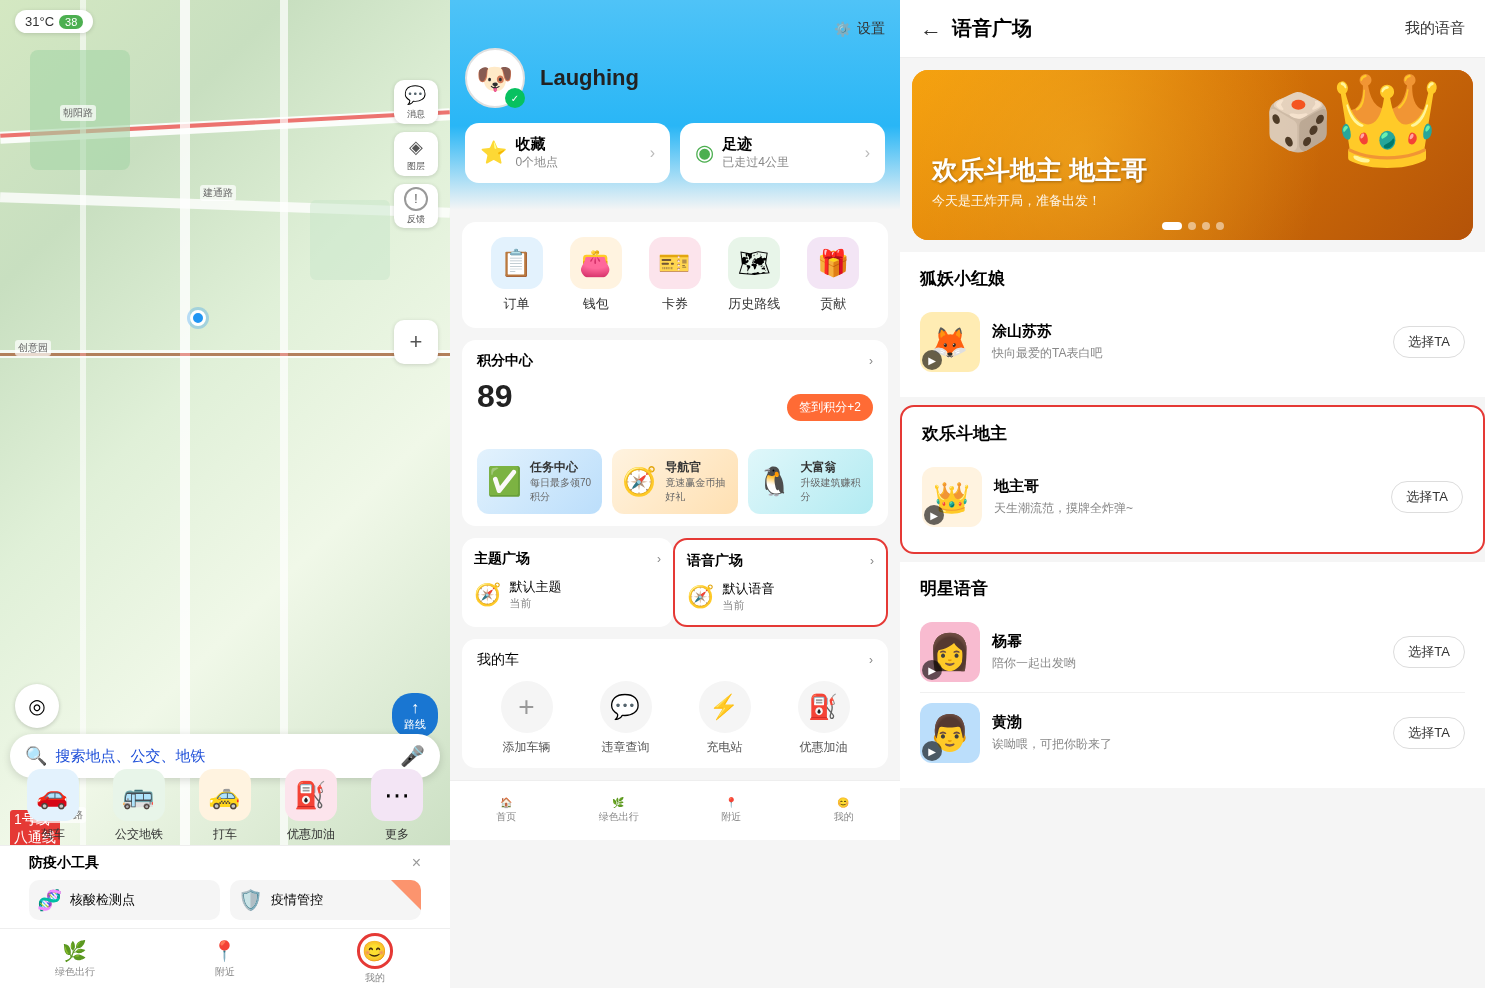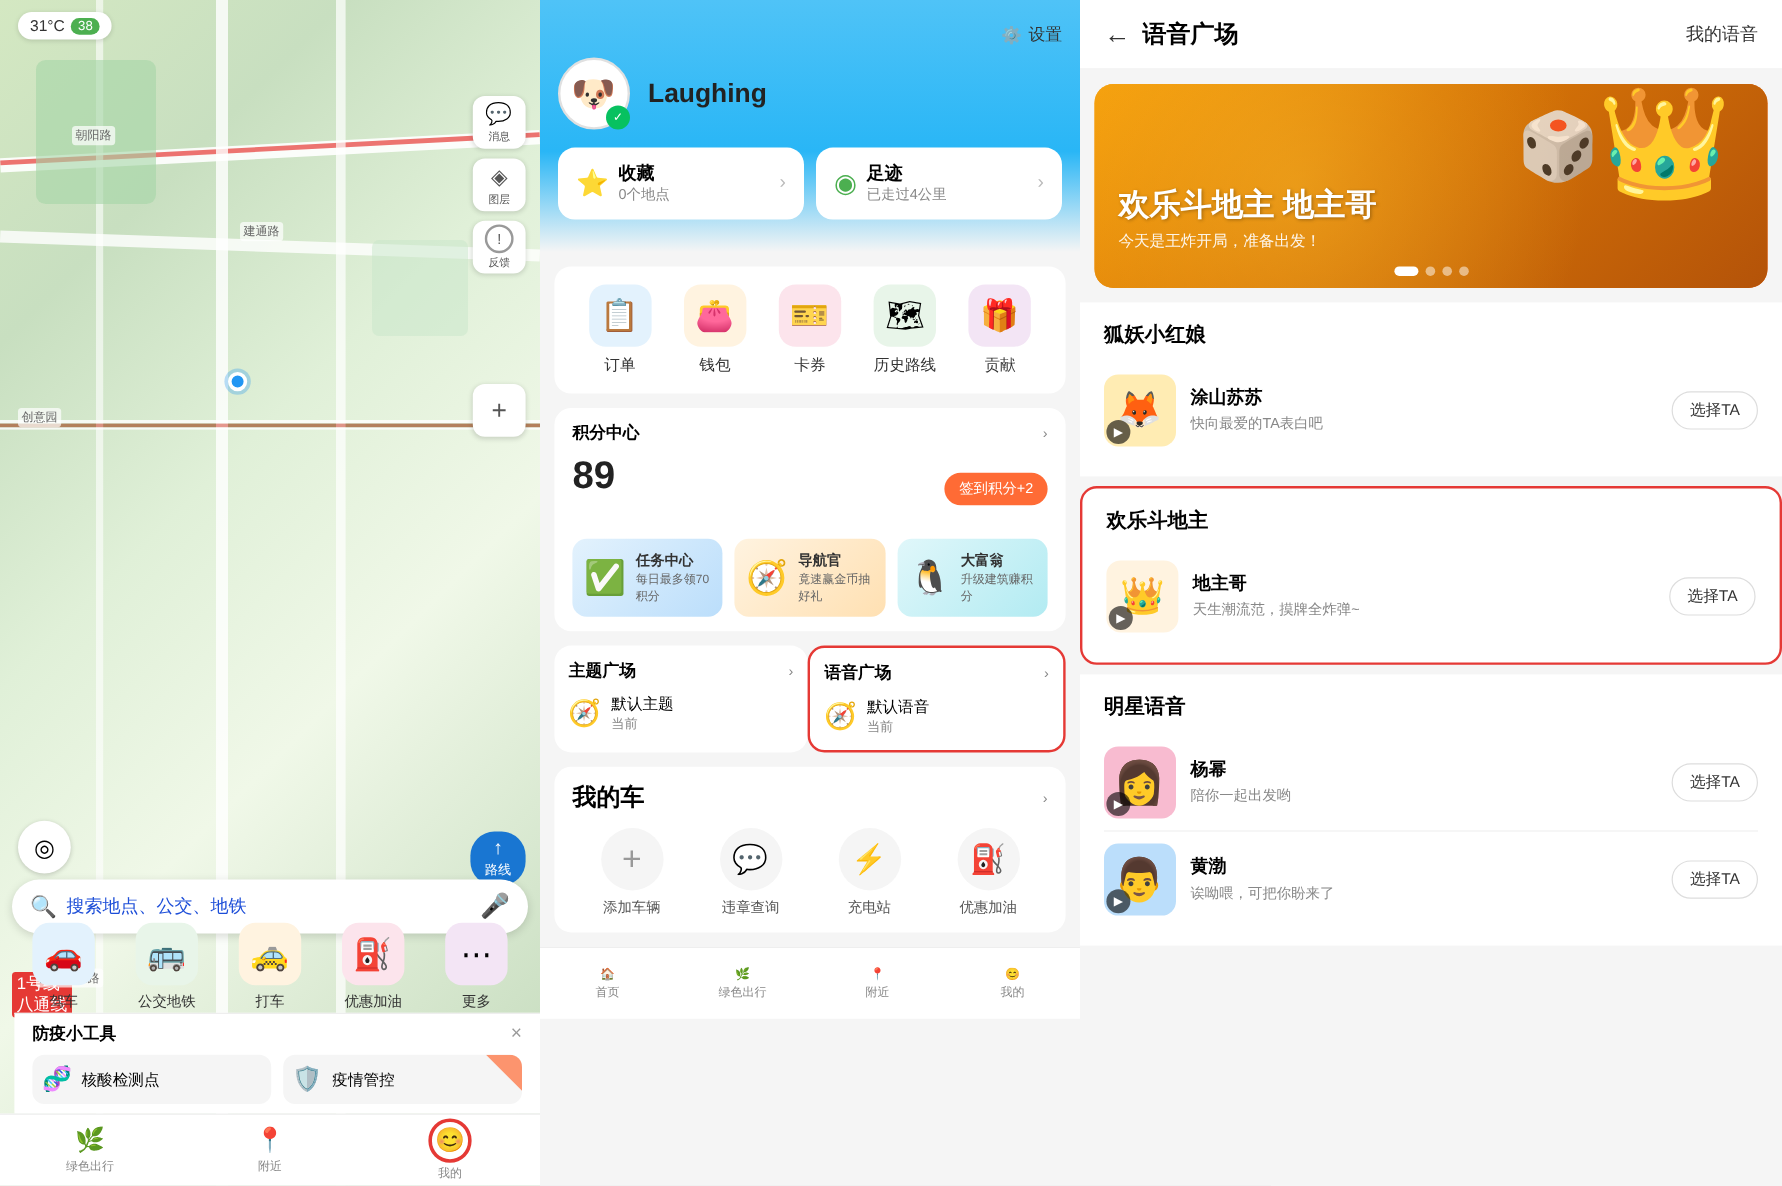--- a/index.html
+++ b/index.html
@@ -178,24 +178,23 @@
       font-size: 26px;
     }
     .cat-label { font-size: 12px; color: #333; }
 
     
     .anti-epidemic {
       position: absolute;
       bottom: 60px;
       left: 0; right: 0;
       background: white;
-      padding: 8px 15px;
+      padding: 8px 29px;
       z-index: 10;
       border-top: 1px solid #eee;
-      margin-left: 12px;
     }
     .ae-header {
       display: flex;
       justify-content: space-between;
       align-items: center;
       margin-bottom: 8px;
     }
     .ae-title { font-size: 14px; font-weight: 600; }
     .ae-close { font-size: 16px; color: #999; cursor: pointer; }
     .ae-items {
@@ -441,21 +440,21 @@
       border-radius: 14px;
       padding: 12px 15px;
       margin-bottom: 12px;
     }
     .section-header {
       display: flex;
       justify-content: space-between;
       align-items: center;
       margin-bottom: 12px;
     }
-    .section-title { font-size: 20px; font-weight: 700; }
+    .section-title { font-size: 14px; font-weight: 400; }
     .section-link { font-size: 12px; color: #888; }
     .car-actions {
       display: flex;
       justify-content: space-around;
     }
     .car-action {
       display: flex;
       flex-direction: column;
       align-items: center;
       gap: 6px;

